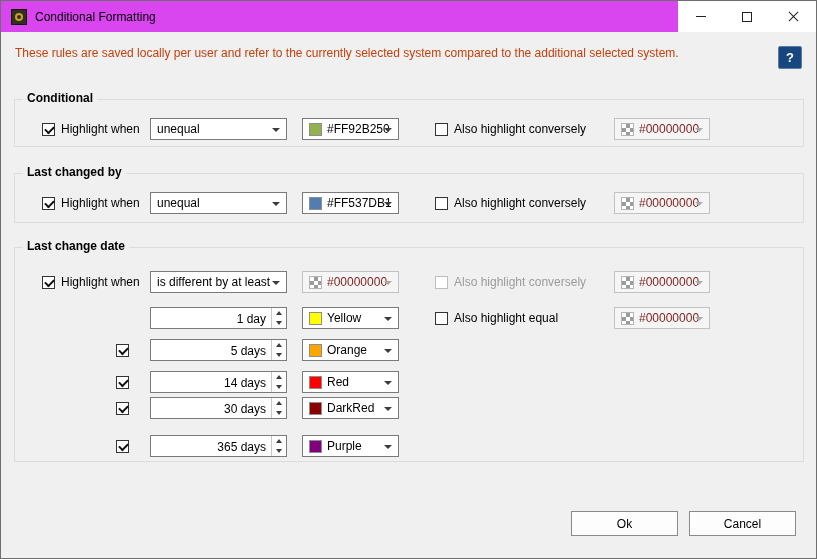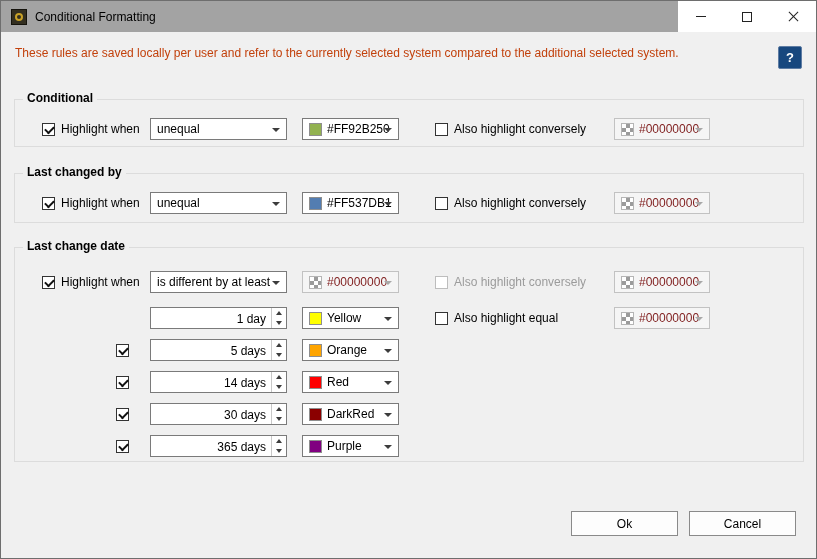--- a/index.html
+++ b/index.html
@@ -2,21 +2,21 @@
 <html><head>
 <meta charset="utf-8">
 <style>
   * { margin:0; padding:0; box-sizing:border-box; }
   html,body { width:817px; height:559px; }
   body { font-family:"Liberation Sans", sans-serif; font-size:12px; color:#000; background:#fff; }
 
   .window { position:absolute; inset:0; width:817px; height:559px; background:#f0f0f0; border:1px solid #6e6e6e; overflow:hidden; }
 
   
-  .titlebar { position:absolute; top:0; left:0; right:0; height:31px; background:#a3a3a3; display:flex; align-items:center; }
+  .titlebar { position:absolute; top:0; left:0; right:0; height:31px; background:#d946ef; display:flex; align-items:center; }
   .app-icon { width:16px; height:16px; margin-left:10px; background:#332f20; border:1px solid #15130c; position:relative; flex:none; }
   .app-icon::after { content:""; position:absolute; inset:3px; border:2px solid #c9a227; border-radius:50%; }
   .title-text { margin-left:8px; white-space:nowrap; }
   .win-btns { margin-left:auto; display:flex; height:31px; }
   .win-btn { width:46px; height:31px; display:flex; align-items:center; justify-content:center; background:#fff; border:none; cursor:default; }
   .glyph-min { display:inline-block; width:10px; height:1px; background:#222; }
   .glyph-max { display:inline-block; width:10px; height:10px; border:1px solid #222; }
   .glyph-close { position:relative; display:inline-block; width:11px; height:11px; }
   .glyph-close::before, .glyph-close::after { content:""; position:absolute; left:-1px; top:5px; width:13px; height:1px; background:#222; }
   .glyph-close::before { transform:rotate(45deg); }
@@ -40,21 +40,21 @@
   .col-color     { left:287px; width:97px; }
   .col-conv      { left:420px; }
   .col-convcolor { left:599px; width:96px; }
 
   
   .r1  { top:18px; }
   .dr1 { top:23px; }
   .dr2 { top:59px; }
   .dr3 { top:91px; }
   .dr4 { top:123px; }
-  .dr5 { top:155px; }
+  .dr5 { top:149px; }
   .dr6 { top:187px; }
 
   
   .cb { position:absolute; height:22px; display:flex; align-items:center; gap:6px; white-space:nowrap; cursor:default; }
   .cb .box { width:13px; height:13px; background:#fff; border:1px solid #333; position:relative; flex:none; }
   .cb.checked .box::after { content:""; position:absolute; left:2px; top:2px; width:7px; height:4px; border-left:2px solid #111; border-bottom:2px solid #111; transform:rotate(-45deg); }
   .cb.disabled { color:#9b9b9b; }
   .cb.disabled .box { border-color:#bdbdbd; }
 
   .combo { position:absolute; height:22px; background:#fff; border:1px solid #7a7a7a; display:flex; align-items:center; padding:0 20px 0 6px; white-space:nowrap; cursor:default; }

